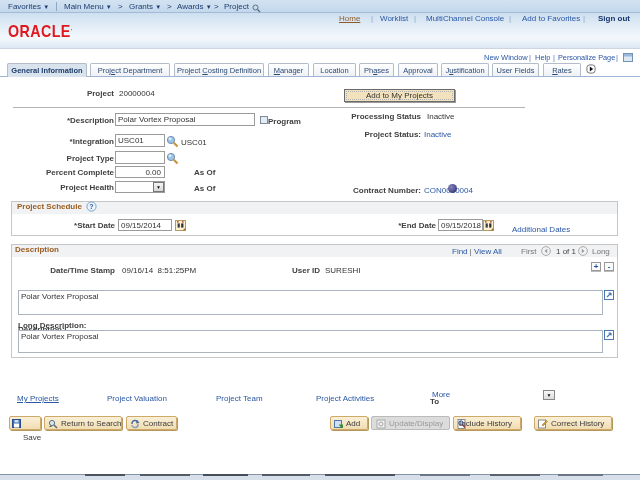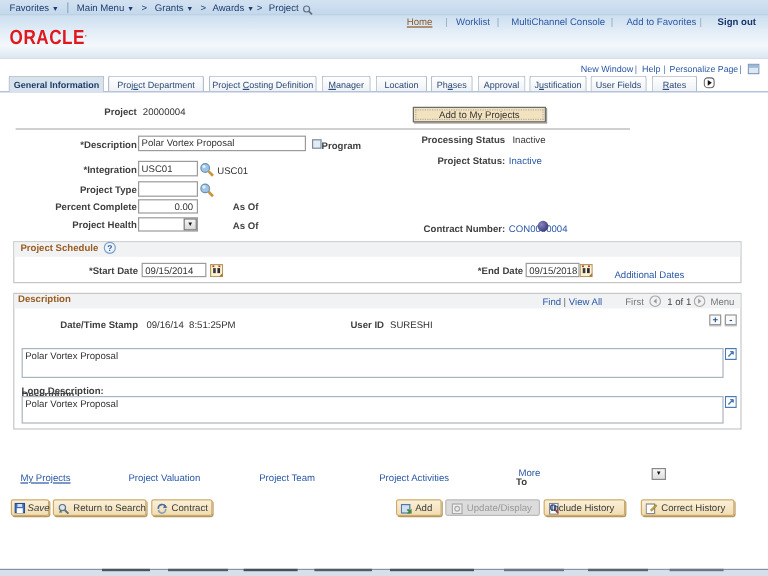--- a/index.html
+++ b/index.html
@@ -168,21 +168,21 @@
 <div class="abs gry" style="left:521px;top:247px;">First</div>
 <svg class="abs" style="left:541px;top:246px;" width="10" height="10" viewBox="0 0 10 10">
   <circle cx="5" cy="5" r="4.4" fill="#f2f2f2" stroke="#aaa"></circle>
   <path d="M6.2 2.8 L3.6 5 L6.2 7.2 Z" fill="#999"></path>
 </svg>
 <div class="abs" style="left:556px;top:247px;color:#444;">1 of 1</div>
 <svg class="abs" style="left:578px;top:246px;" width="10" height="10" viewBox="0 0 10 10">
   <circle cx="5" cy="5" r="4.4" fill="#f2f2f2" stroke="#aaa"></circle>
   <path d="M3.8 2.8 L6.4 5 L3.8 7.2 Z" fill="#999"></path>
 </svg>
-<div class="abs gry" style="left:592px;top:247px;">Menu</div>
+<div class="abs gry" style="left:592px;top:247px;">Long</div>
 
 <div class="abs" style="left:591px;top:262px;width:10px;height:9px;background:#fafafa;border:1px solid #999;
   box-shadow:0 1px 0 #bbb;text-align:center;line-height:8px;font-size:8px;font-weight:bold;color:#1a4f9c;">+</div>
 <div class="abs" style="left:604px;top:262px;width:10px;height:9px;background:#fafafa;border:1px solid #999;
   box-shadow:0 1px 0 #bbb;text-align:center;line-height:7px;font-size:8px;font-weight:bold;color:#1a4f9c;">-</div>
 
 <div class="abs lbl" style="left:40px;top:266px;width:75px;">Date/Time Stamp</div>
 <div class="abs" style="left:122px;top:266px;">09/16/14&nbsp; 8:51:25PM</div>
 <div class="abs lbl" style="left:270px;top:266px;width:50px;">User ID</div>
 <div class="abs" style="left:325px;top:266px;">SURESHI</div>
@@ -208,21 +208,21 @@
 <div class="abs lbl" style="left:430px;top:397px;text-align:left;">To</div>
 <div class="abs" style="left:543px;top:390px;width:12px;height:10px;background:linear-gradient(180deg,#f8f8f8,#ddd);
   border:1px solid #888;text-align:center;line-height:9px;font-size:5px;color:#111;">▼</div>
 
 <div class="abs tan" style="left:9px;top:416px;width:32px;height:14px;">
   <svg style="position:absolute;left:2px;top:2px;" width="9" height="9" viewBox="0 0 9 9">
     <rect x="0.5" y="0.5" width="8" height="8" fill="#3f6fbf" stroke="#2a4d8f"></rect>
     <rect x="2" y="4.5" width="5" height="4" fill="#fff"></rect>
     <rect x="2.5" y="1" width="4" height="2.5" fill="#cfe0f4"></rect>
   </svg>
-  <span style="position:absolute;left:13px;top:2px;font-style:italic;">Save</span>
+  <span style="position:absolute;left:13px;top:16px;">Save</span>
   </div>
 <div class="abs tan" style="left:44px;top:416px;width:78px;height:14px;">
   <svg style="position:absolute;left:3px;top:2px;" width="10" height="10" viewBox="0 0 10 10">
     <circle cx="4" cy="4" r="2.6" fill="#dce6f0" stroke="#5d6f85"></circle>
     <line x1="6" y1="6" x2="9" y2="9" stroke="#5d6f85" stroke-width="1.6"></line>
     <path d="M1 8 L4 8 L2.5 6.2 Z" fill="#3d7a3d"></path>
   </svg>
   <span style="position:absolute;left:16px;top:2px;">Return to Search</span>
   </div>
 <div class="abs tan" style="left:126px;top:416px;width:51px;height:14px;">

